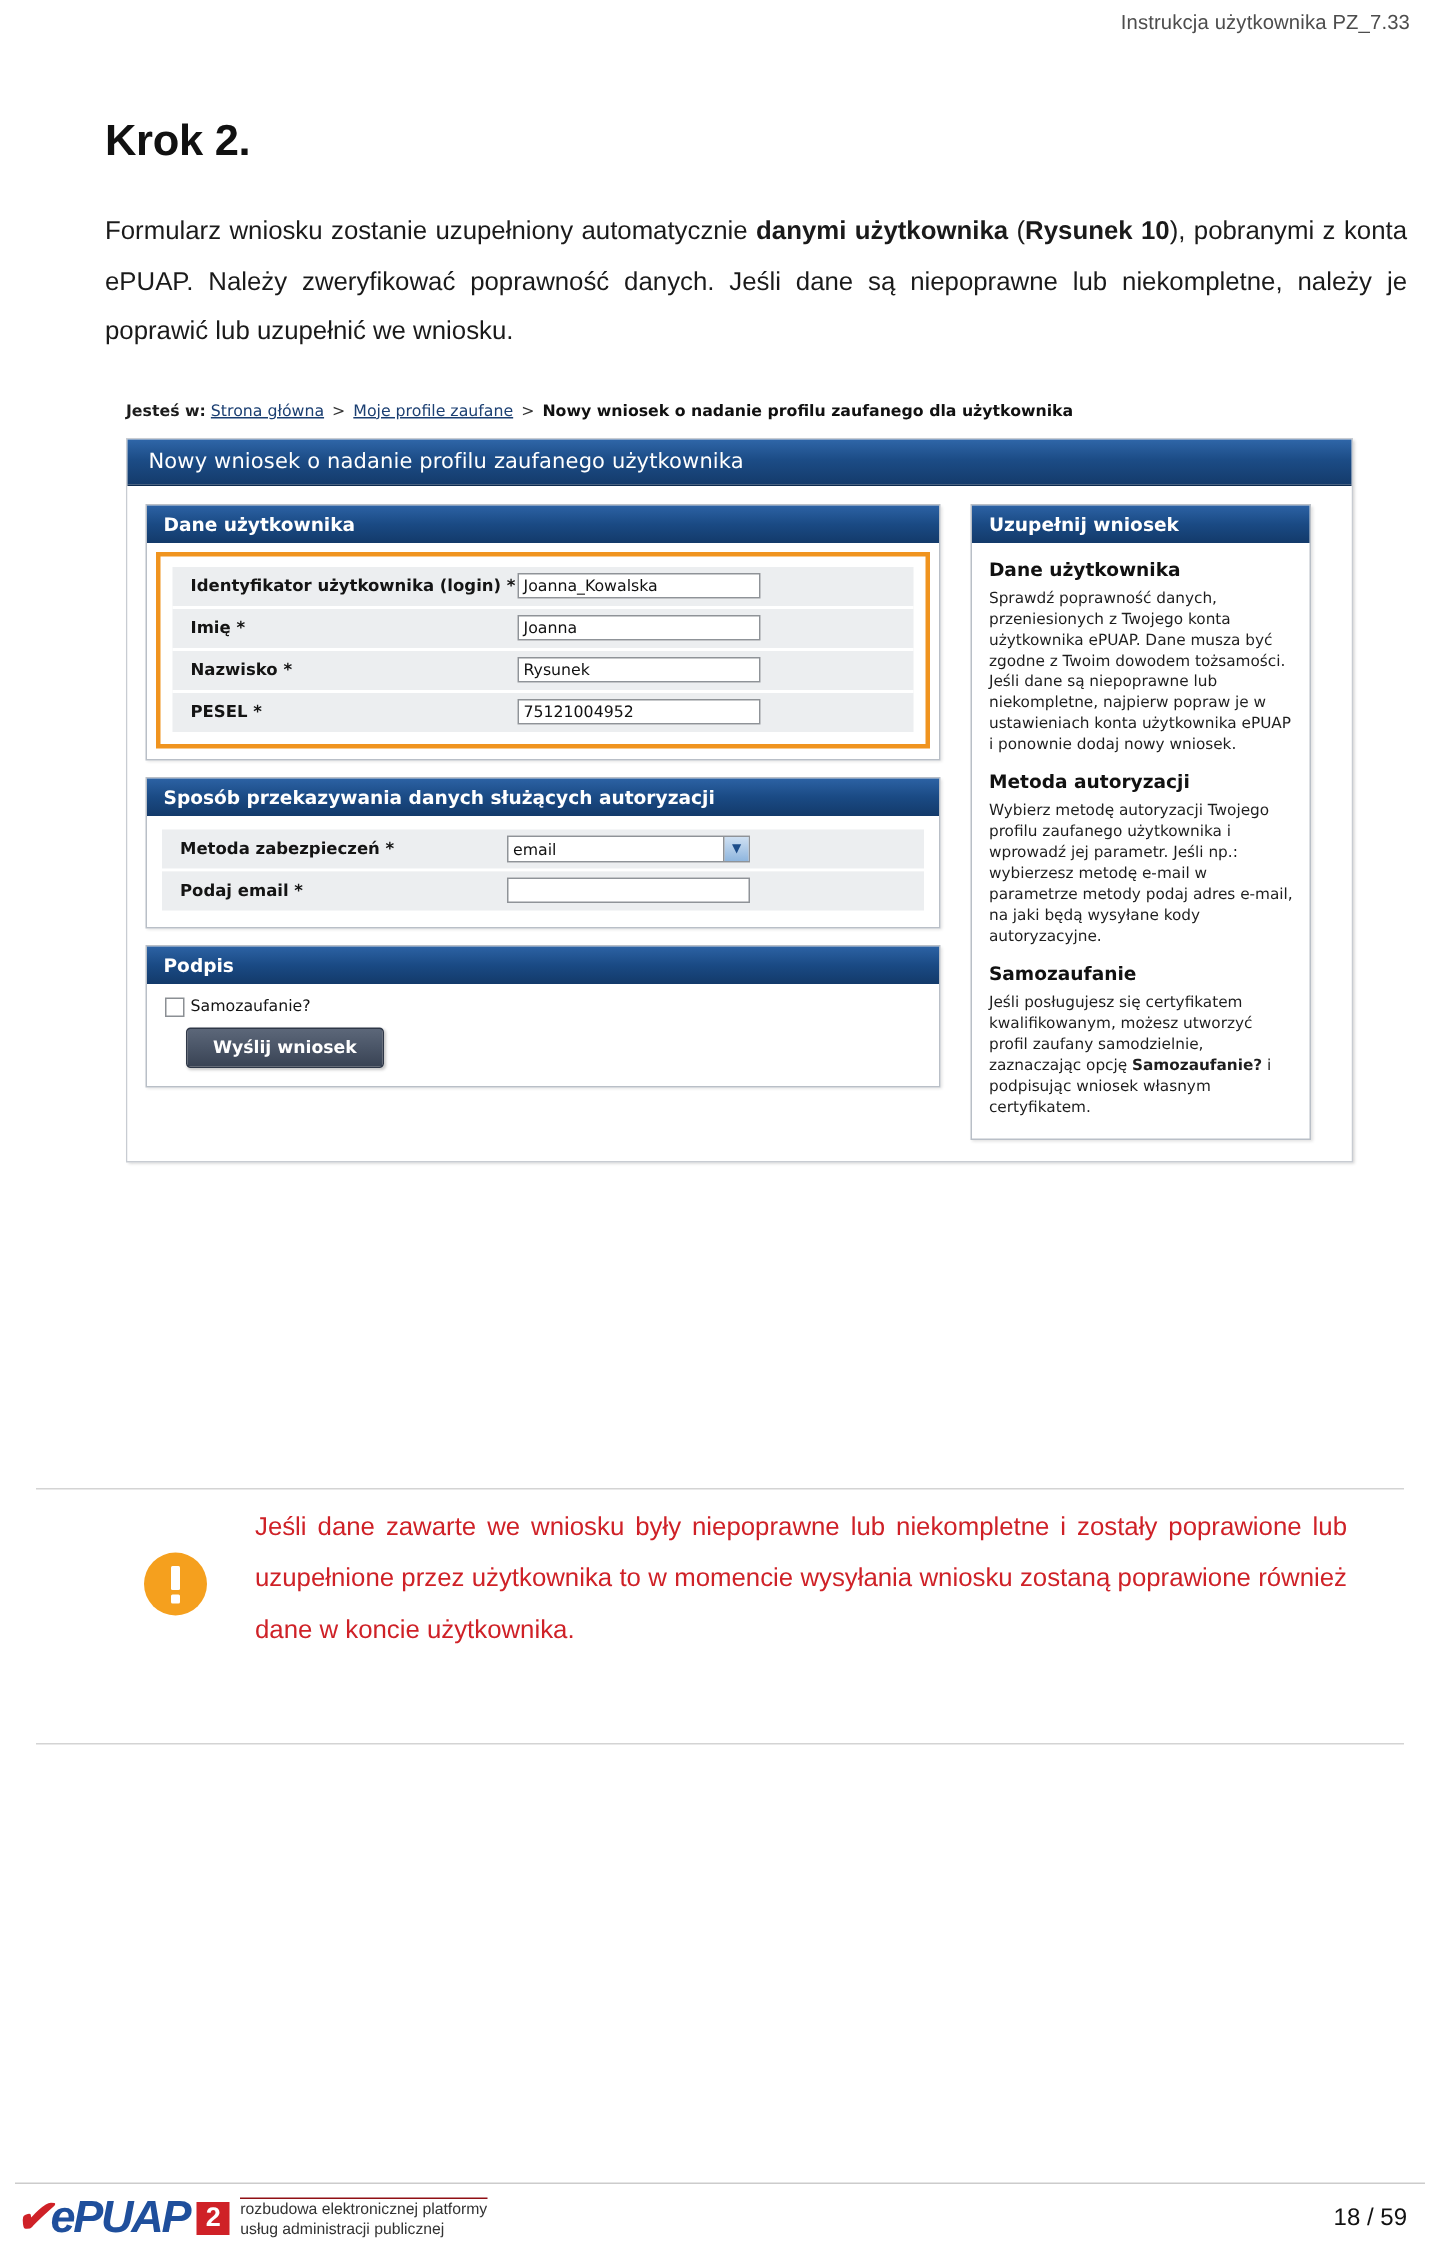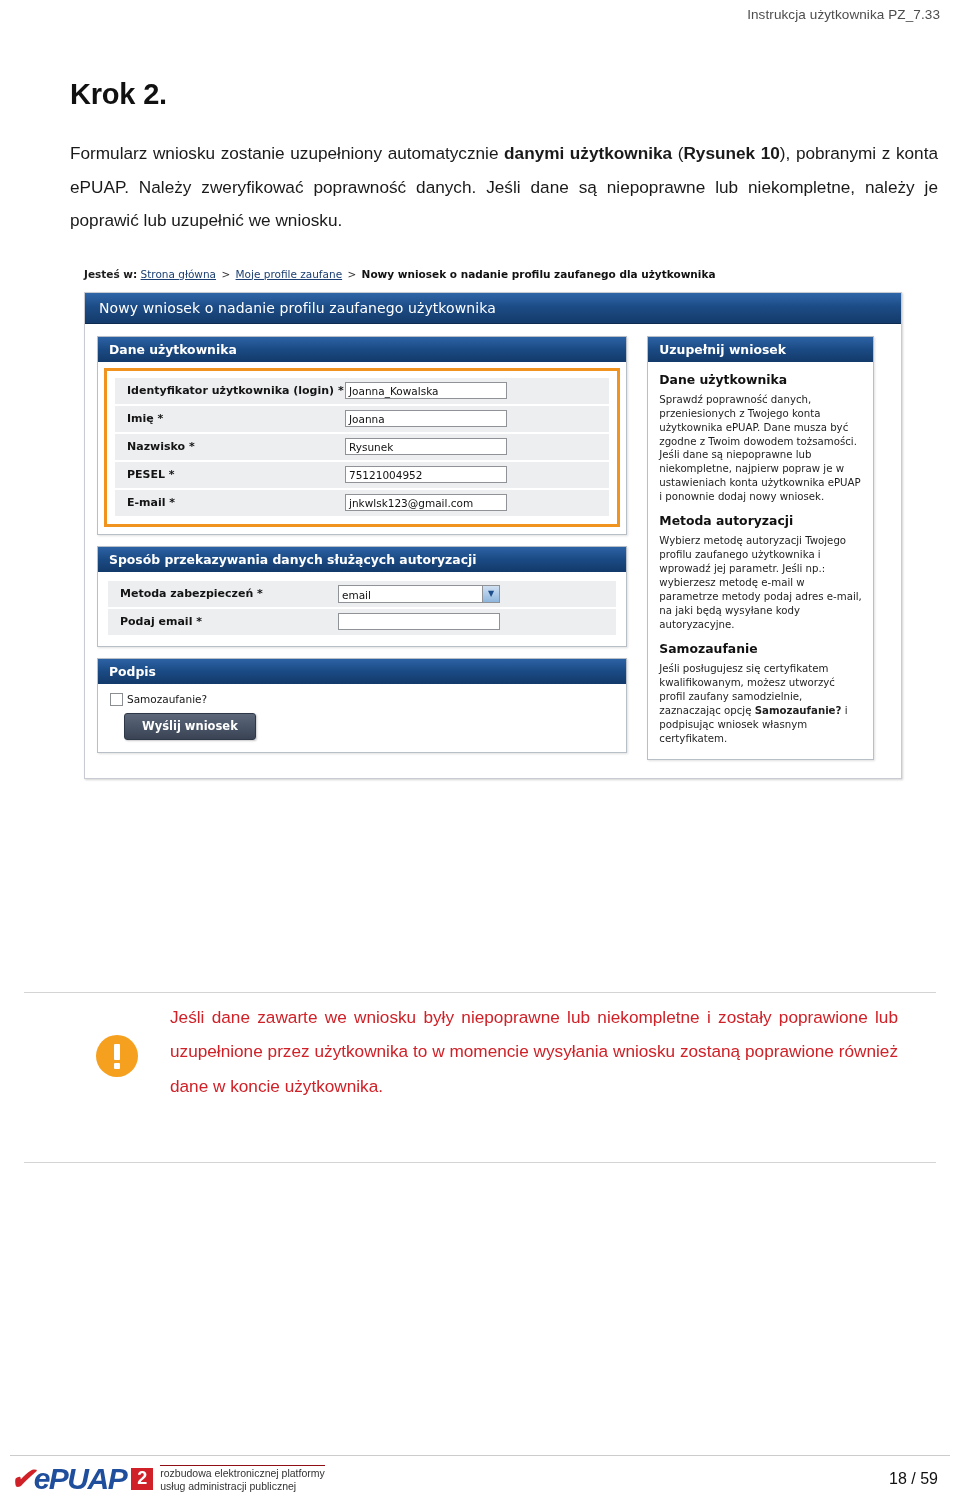--- a/index.html
+++ b/index.html
@@ -391,24 +391,20 @@
                 <div class="f-row">
                   <div class="f-label">Nazwisko *</div>
                   <div class="f-input">Rysunek</div>
                 </div>
 
                 <div class="f-row">
                   <div class="f-label">PESEL *</div>
                   <div class="f-input">75121004952</div>
                 </div>
 
-                <div class="f-row">
-                  <div class="f-label">E-mail *</div>
-                  <div class="f-input">jnkwlsk123@gmail.com</div>
-                </div>
 
               </div>
             </div>
           </div>
 
           <div class="box">
             <div class="box-hd">Sposób przekazywania danych służących autoryzacji</div>
             <div class="box-bd">
 
               <div class="f-row">

